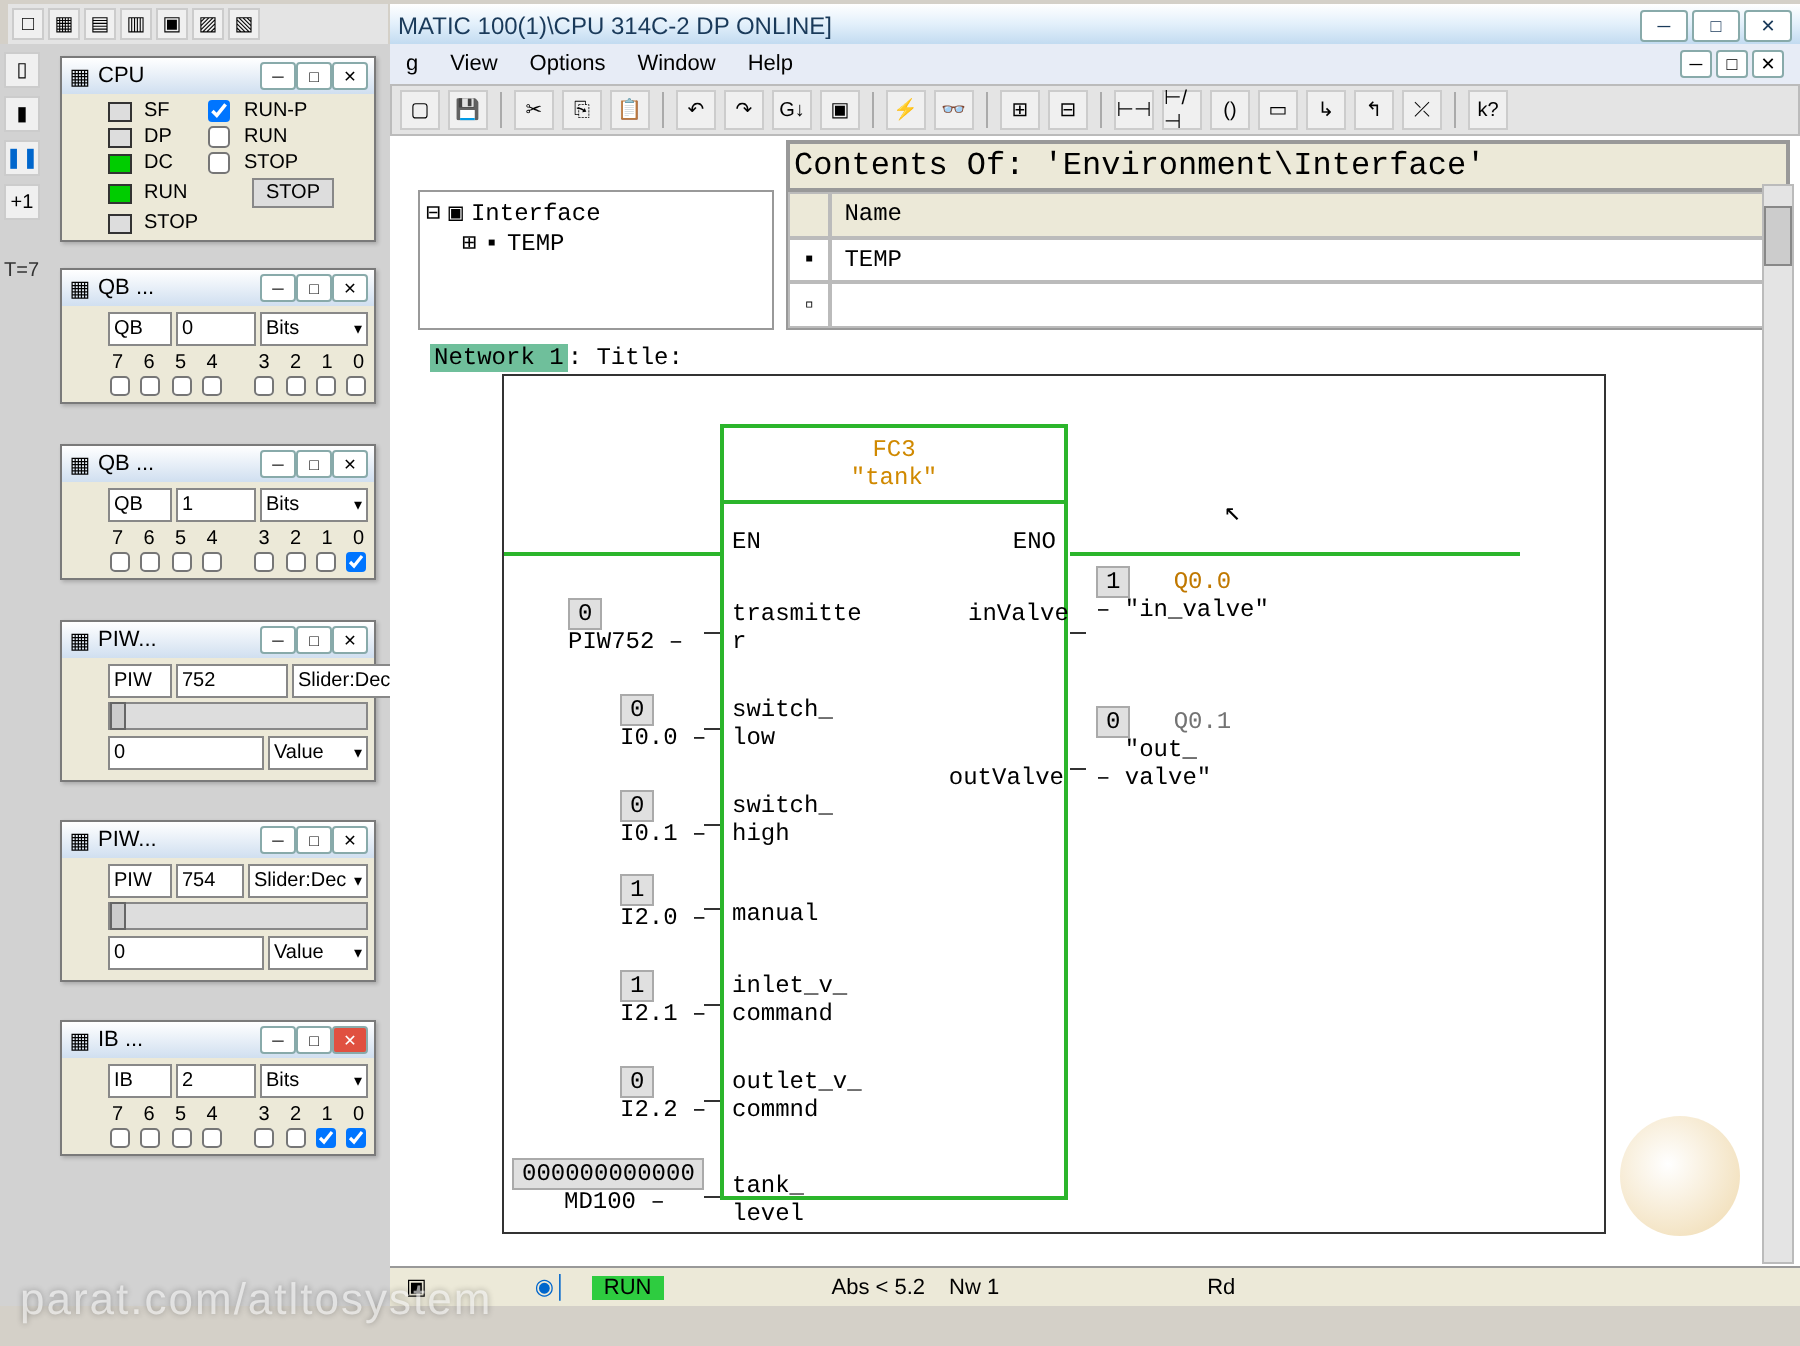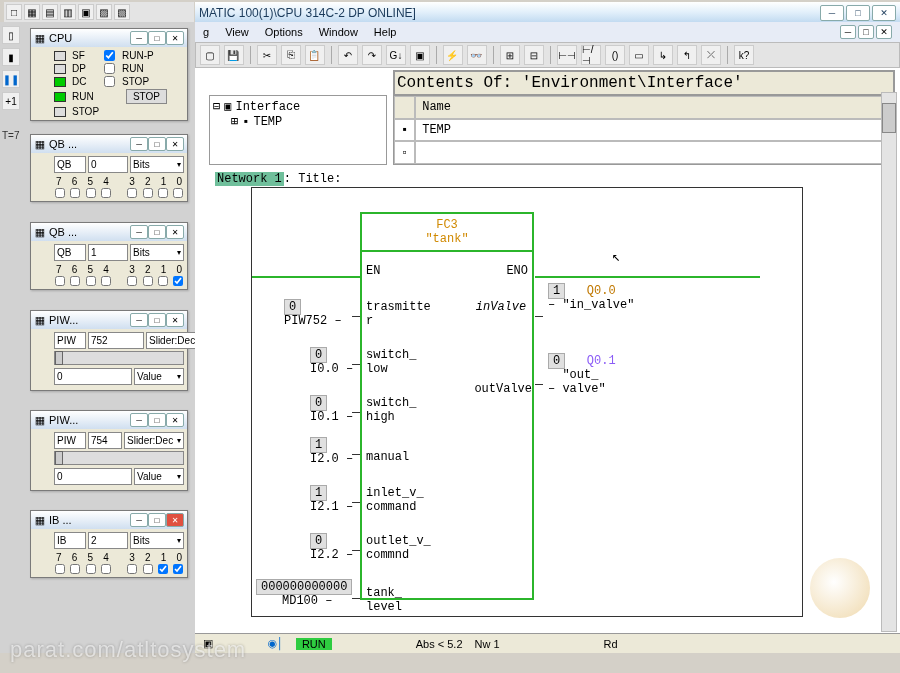--- a/index.html
+++ b/index.html
@@ -680,37 +680,37 @@
     <div class="pin-in" style="top:346px; left:114px;"><span>outlet_v_</span><br><span>commnd</span><br><span style="font-size:11px;"></span></div>
     <div class="in-tick" style="top:362px; left:100px;"></div>
 
     <div class="pin-in" style="top:392px; left:4px;">
       <span class="val-box">000000000000</span><br>
       <span style="margin-left:26px">MD100</span> –
     </div>
     <div class="pin-in" style="top:398px; left:114px;"><span>tank_</span><br><span>level</span></div>
     <div class="in-tick" style="top:410px; left:100px;"></div>
 
-    <div class="pin-out" style="top:112px; left:220px; text-align:center; width:58px;font-style:italic;">
+    <div class="pin-out" style="top:112px; left:232px; text-align:left; width:58px;">
       <span>inValve</span>
     </div>
     <div class="out-tick" style="top:128px; left:283px;"></div>
     <div class="pin-out" style="top:96px; left:296px;">
       <span class="val-box">1</span>&nbsp;&nbsp;
       <span style="color:#c07800">Q0.0</span><br>
       – <span>"in_valve"</span>
     </div>
 
     <div class="pin-out" style="top:180px; left:214px; text-align:right; width:66px;">
       <br><span>outValve</span>
     </div>
     <div class="out-tick" style="top:196px; left:283px;"></div>
     <div class="pin-out" style="top:166px; left:296px;">
       <span class="val-box">0</span>&nbsp;&nbsp;
-      <span style="color:#8b5cf6">Q0.1</span><br>
+      <span style="color:#737373">Q0.1</span><br>
       &nbsp;&nbsp;<span>"out_</span><br>
       – <span>valve"</span>
     </div>
 
     <div class="cursor-arrow" style="top:60px; left:360px;">↖</div>
   </div>
 
   <div class="scrollbar-v">
     <div class="thumb"></div>
   </div>

